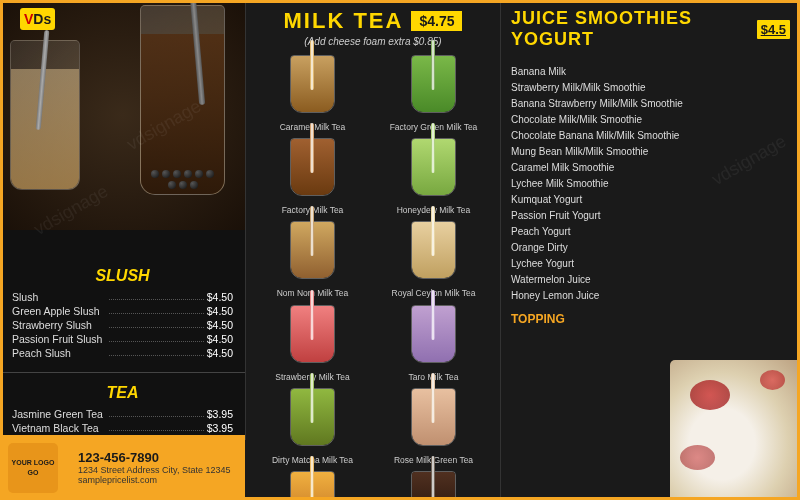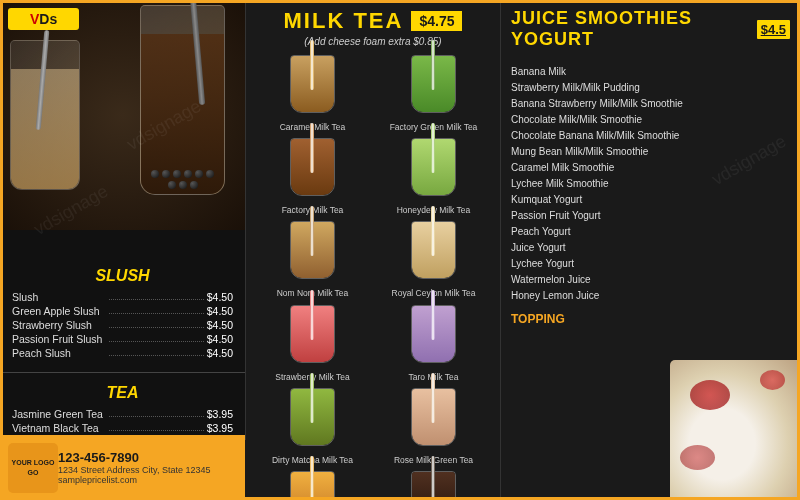--- a/index.html
+++ b/index.html
@@ -115,26 +115,26 @@
       width: 5px;
       height: 100px;
       background: linear-gradient(90deg, #777, #aaa, #777);
       border-radius: 3px;
       transform: rotate(5deg);
     }
 
     .logo-badge {
       position: absolute;
       top: 8px;
-      left: 8px;
+      left: 20px;
       background: #ffd700;
       color: #1a1a1a;
       font-weight: bold;
       font-size: 14px;
-      padding: 3px 22px;
+      padding: 3px 4px;
       border-radius: 3px;
     }
     .logo-badge span { color: #cc0000; }
 
     .watermark-left {
       position: absolute;
       top: 50%;
       left: 50%;
       transform: translate(-50%, -50%) rotate(-30deg);
       font-size: 22px;
@@ -188,21 +188,21 @@
     .contact-bar {
       position: absolute;
       bottom: 0;
       left: 0;
       right: 0;
       height: 65px;
       background: #f5a623;
       display: flex;
       align-items: center;
       padding: 0 8px;
-      gap: 0;
+      gap: 20px;
     }
     .your-logo-box {
       width: 50px;
       height: 50px;
       background: #e8951a;
       border-radius: 5px;
       display: flex;
       flex-direction: column;
       align-items: center;
       justify-content: center;
@@ -691,31 +691,31 @@
   </div>
 
   <div class="right-panel">
     <div class="juice-header">
       <div class="juice-title">JUICE SMOOTHIES YOGURT</div>
       <div class="juice-price">$4.5</div>
     </div>
 
     <ul class="juice-list" id="juice-list">
         <li>Banana Milk</li>
-        <li>Strawberry Milk/Milk Pudding</li>
+        <li>Strawberry Milk/Milk Smoothie</li>
         <li>Banana Strawberry Milk/Milk Smoothie</li>
         <li>Chocolate Milk/Milk Smoothie</li>
         <li>Chocolate Banana Milk/Milk Smoothie</li>
         <li>Mung Bean Milk/Milk Smoothie</li>
         <li>Caramel Milk Smoothie</li>
         <li>Lychee Milk Smoothie</li>
         <li>Kumquat Yogurt</li>
         <li>Passion Fruit Yogurt</li>
         <li>Peach Yogurt</li>
-        <li>Juice Yogurt</li>
+        <li>Orange Dirty</li>
         <li>Lychee Yogurt</li>
         <li>Watermelon Juice</li>
         <li>Honey Lemon Juice</li>
       </ul>
 
     <div class="topping-section">
       <div class="topping-title">TOPPING</div>
     </div>
 
     <div class="yogurt-image">

